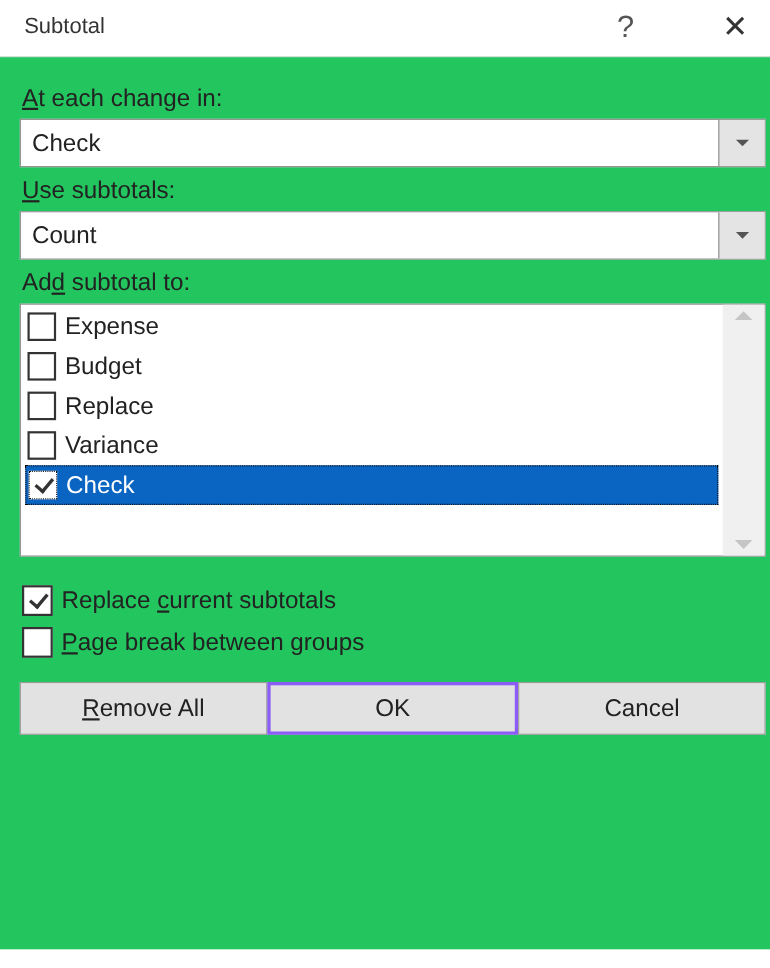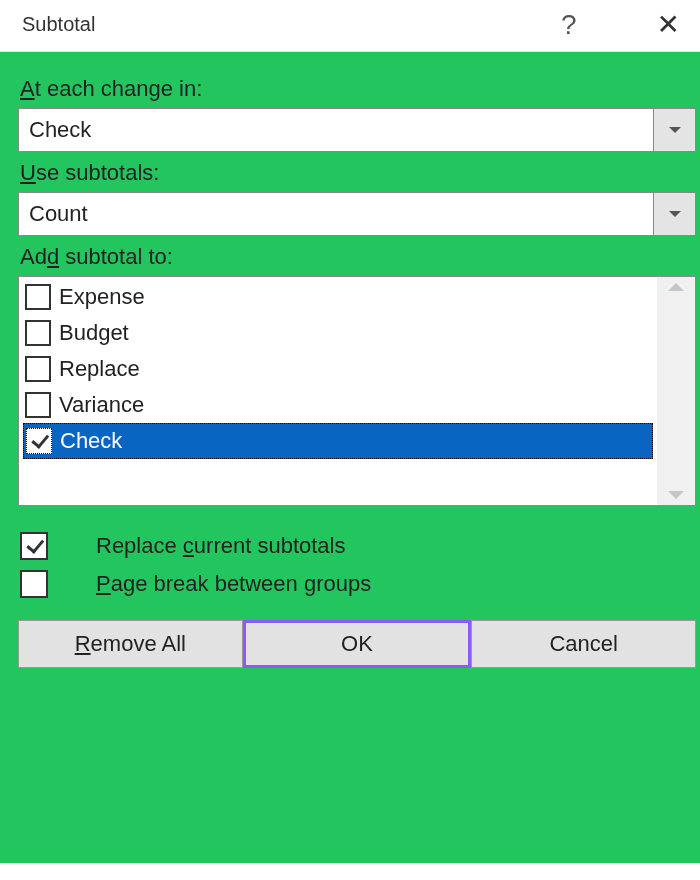--- a/index.html
+++ b/index.html
@@ -108,21 +108,20 @@
       width: 10px; height: 16px;
       border-right: 3px solid #333;
       border-bottom: 3px solid #333;
       transform: rotate(40deg) translateY(-2px);
     }
     .opts { margin: 4px 0 22px 2px; }
     .opt {
       display: flex;
       align-items: center;
       margin: 10px 0;
-      gap: 40px;
     }
     .opt .list-checkbox { width: 28px; height: 28px; }
     .buttons {
       display: flex;
       justify-content: space-between;
     }
     .btn {
       flex: 1;
       height: 48px;
       background: #e2e2e2;

